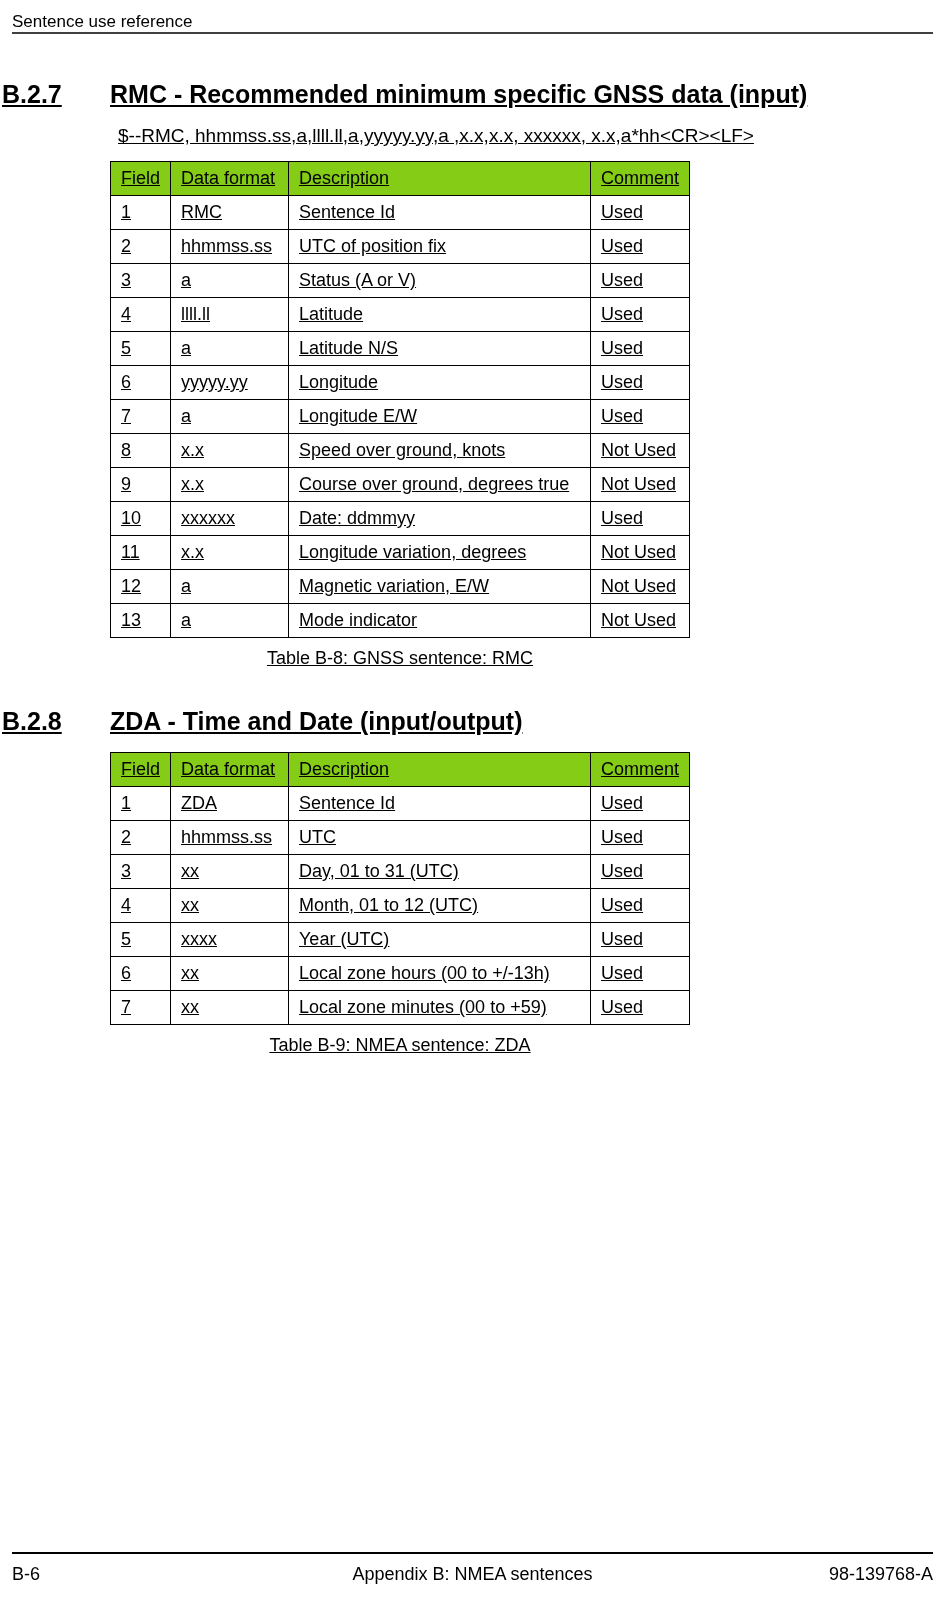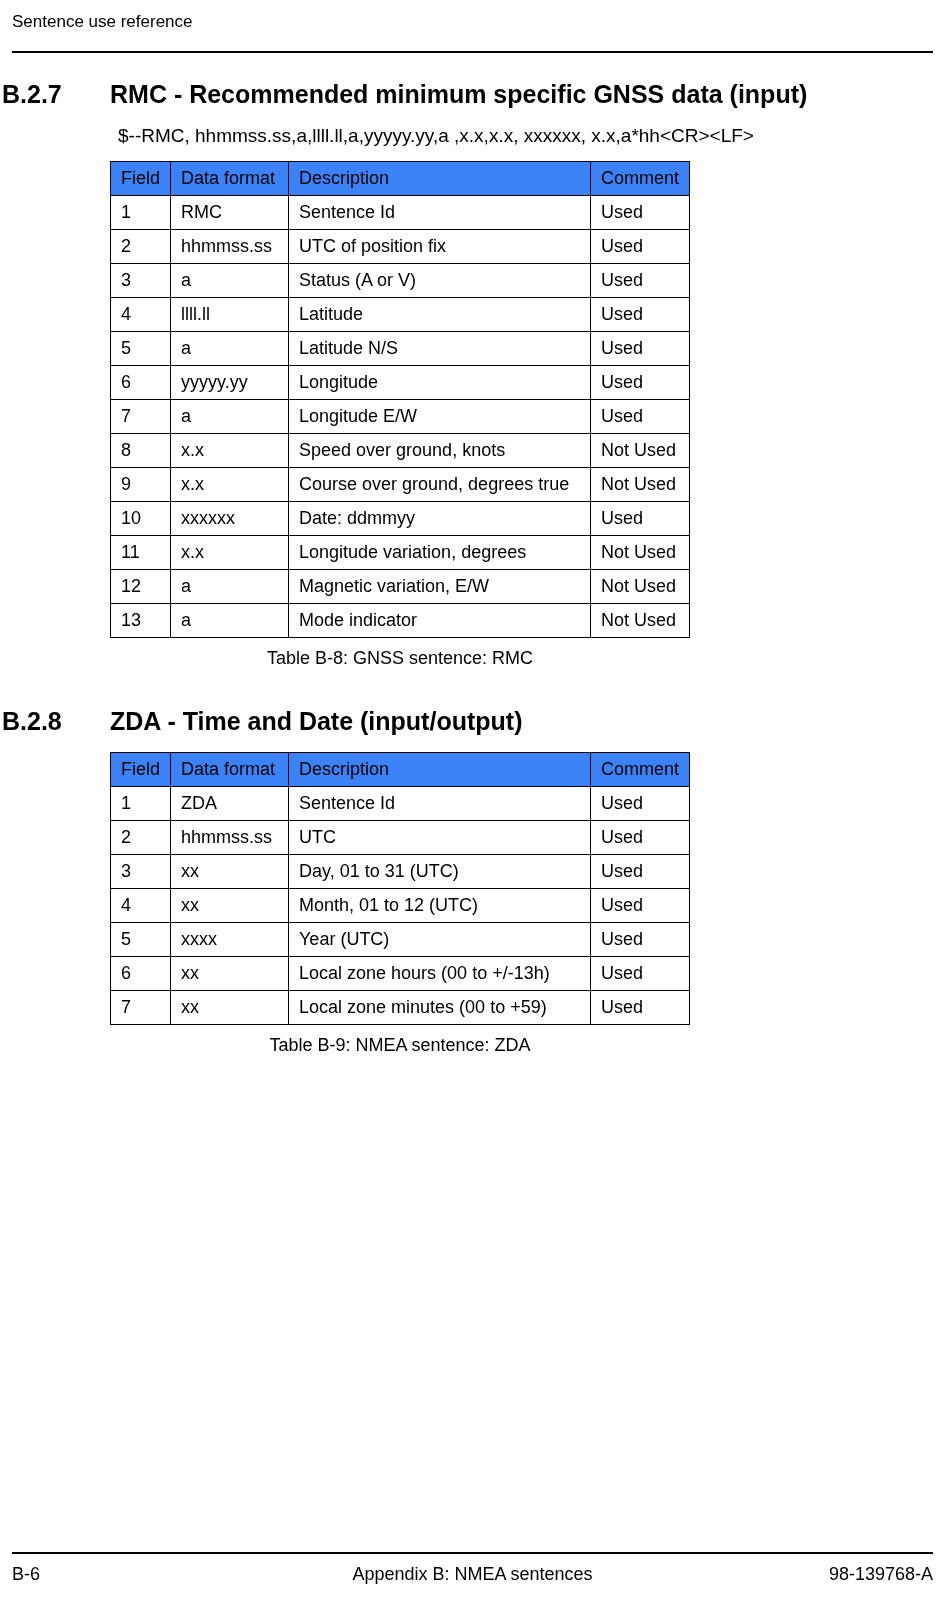--- a/index.html
+++ b/index.html
@@ -10,28 +10,29 @@
     font-family: "Segoe UI", "Myriad Pro", Arial, sans-serif;
     color: #000;
     position: relative;
   }
   .page-header {
     position: absolute;
     top: 12px;
     left: 12px;
     right: 12px;
     font-size: 17px;
-    border-bottom: 2px solid #000000;
-    padding-bottom: 19px;
+    border-bottom: 2px solid #404040;
+    padding-bottom: 0;
   }
   .content {
     position: absolute;
     top: 80px;
     left: 0;
     right: 20px;
+    text-decoration: underline;
   }
   .section-head {
     display: flex;
     margin-bottom: 16px;
   }
   .section-num {
     width: 110px;
     padding-left: 2px;
     font-size: 25px;
     font-weight: bold;
@@ -51,21 +52,21 @@
     font-size: 18px;
   }
   .tbl th, .tbl td {
     border: 1px solid #000;
     padding: 6px 10px;
     text-align: left;
     vertical-align: top;
     font-weight: normal;
   }
   .tbl th {
-    background: #3b82f6;
+    background: #84cc16;
   }
   .col-field { width: 58px; }
   .col-fmt { width: 118px; }
   .col-desc { width: 302px; }
   .col-comment { width: 87px; }
   .caption {
     text-align: center;
     font-size: 18px;
     margin: 10px 0 38px 110px;
     width: 580px;

